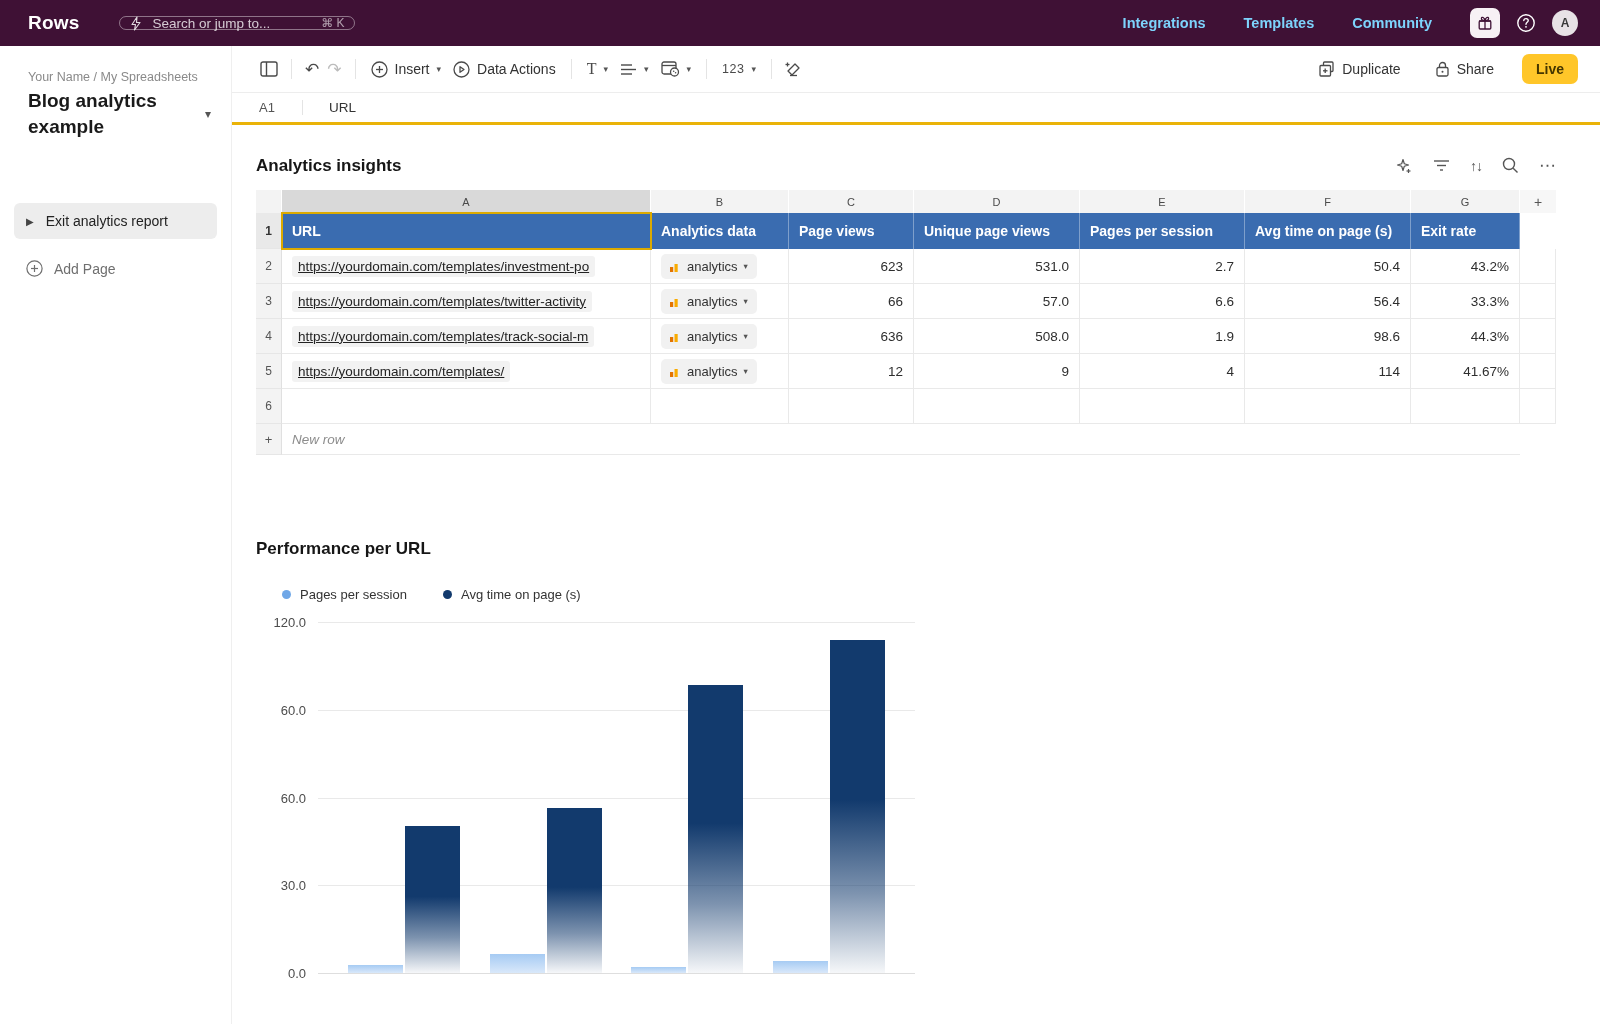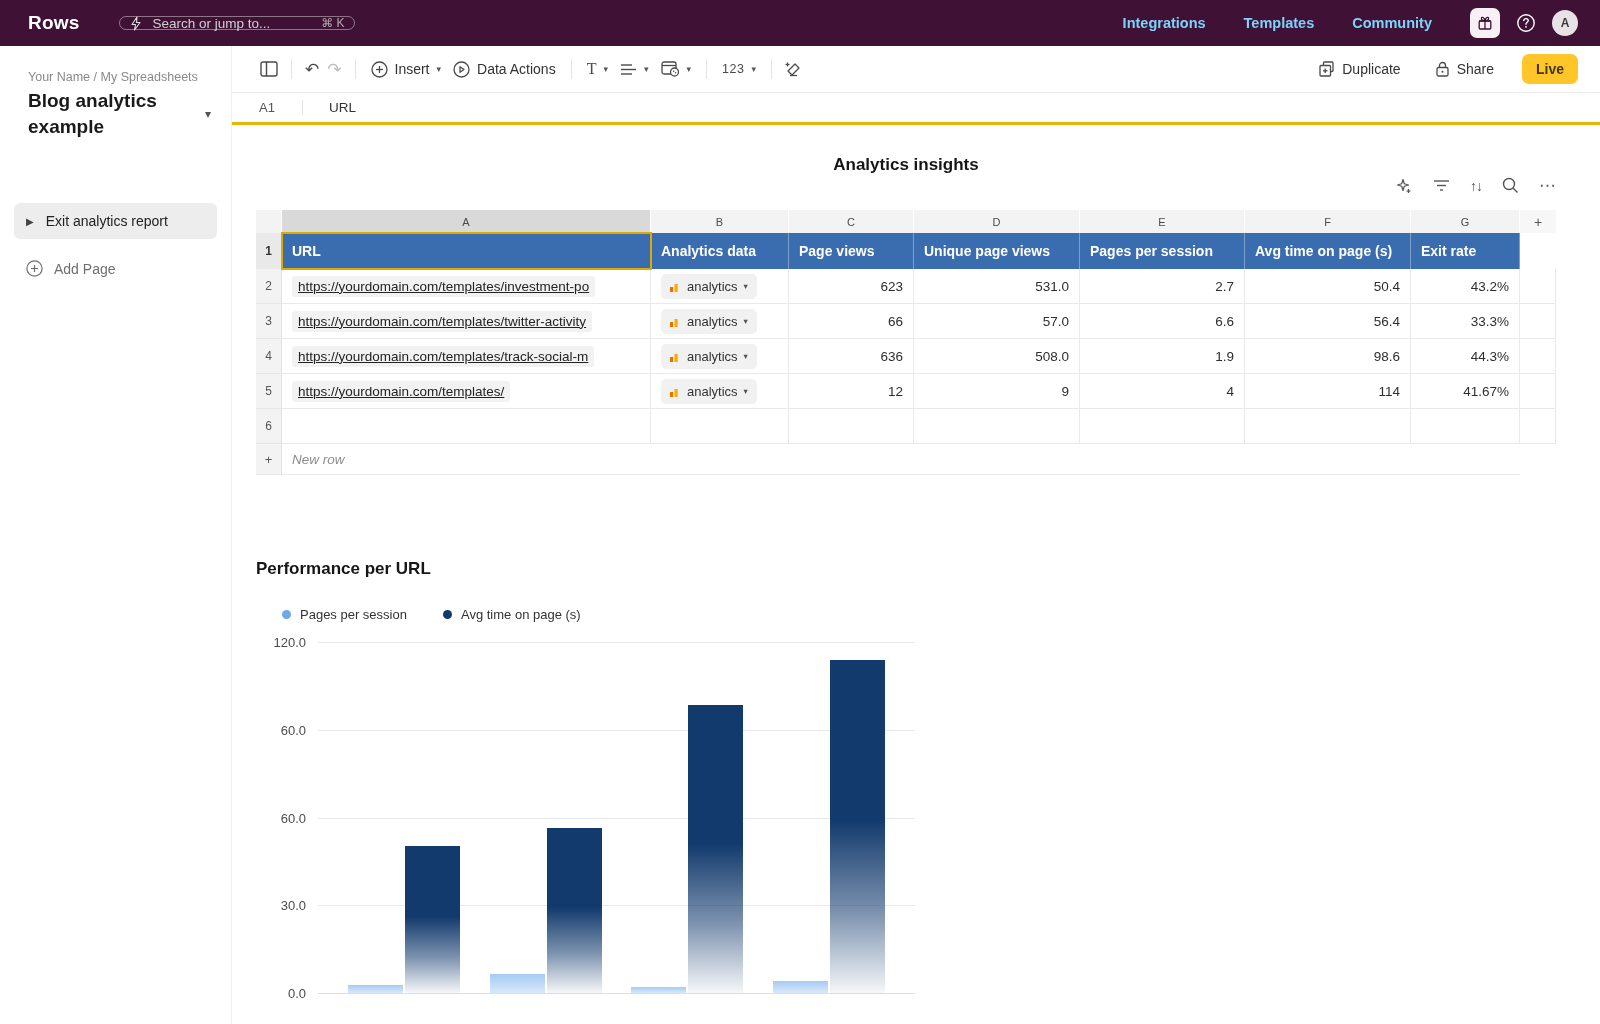--- a/index.html
+++ b/index.html
@@ -54,21 +54,21 @@
   .live-btn { background:#ffc629; color:#453600; font-weight:600; font-size:14px; padding:7px 14px; border-radius:7px; cursor:pointer; }
 
   
   .formula-bar { height:32px; border-bottom:3px solid #eab308; display:flex; align-items:center; }
   .cell-ref { width:70px; text-align:center; color:#555; font-size:13px; cursor:pointer; }
   .fx-div { width:1px; height:15px; background:#e4e4e4; }
   .fx-value { padding-left:26px; color:#333; font-size:13.5px; flex:1; cursor:text; }
 
   
   .content { flex:1; overflow:hidden; padding:0 44px 0 24px; }
-  .sheet-header { display:flex; align-items:center; margin-top:30px;flex-direction:column; }
+  .sheet-header { display:flex; align-items:center; margin-top:30px; }
   .sheet-title { font-size:17px; font-weight:700; color:#161616; }
   .sheet-tools { margin-left:auto; display:flex; gap:20px; align-items:center; color:#555; }
   .sheet-tools .tool { cursor:pointer; display:grid; place-items:center; }
   .sort-glyph { font-size:14px; color:#555; letter-spacing:-1px; }
   .ellipsis-glyph { font-size:17px; color:#555; }
 
   
   .table { margin-top:14px; }
   .grid-row { display:grid; grid-template-columns:26px 369px 138px 125px 166px 165px 166px 109px 36px; }
   .letters .cell { height:23px; background:#f3f3f3; display:grid; place-items:center; font-size:11px; color:#4a4a4a; border-right:1px solid #fff; cursor:pointer; }

